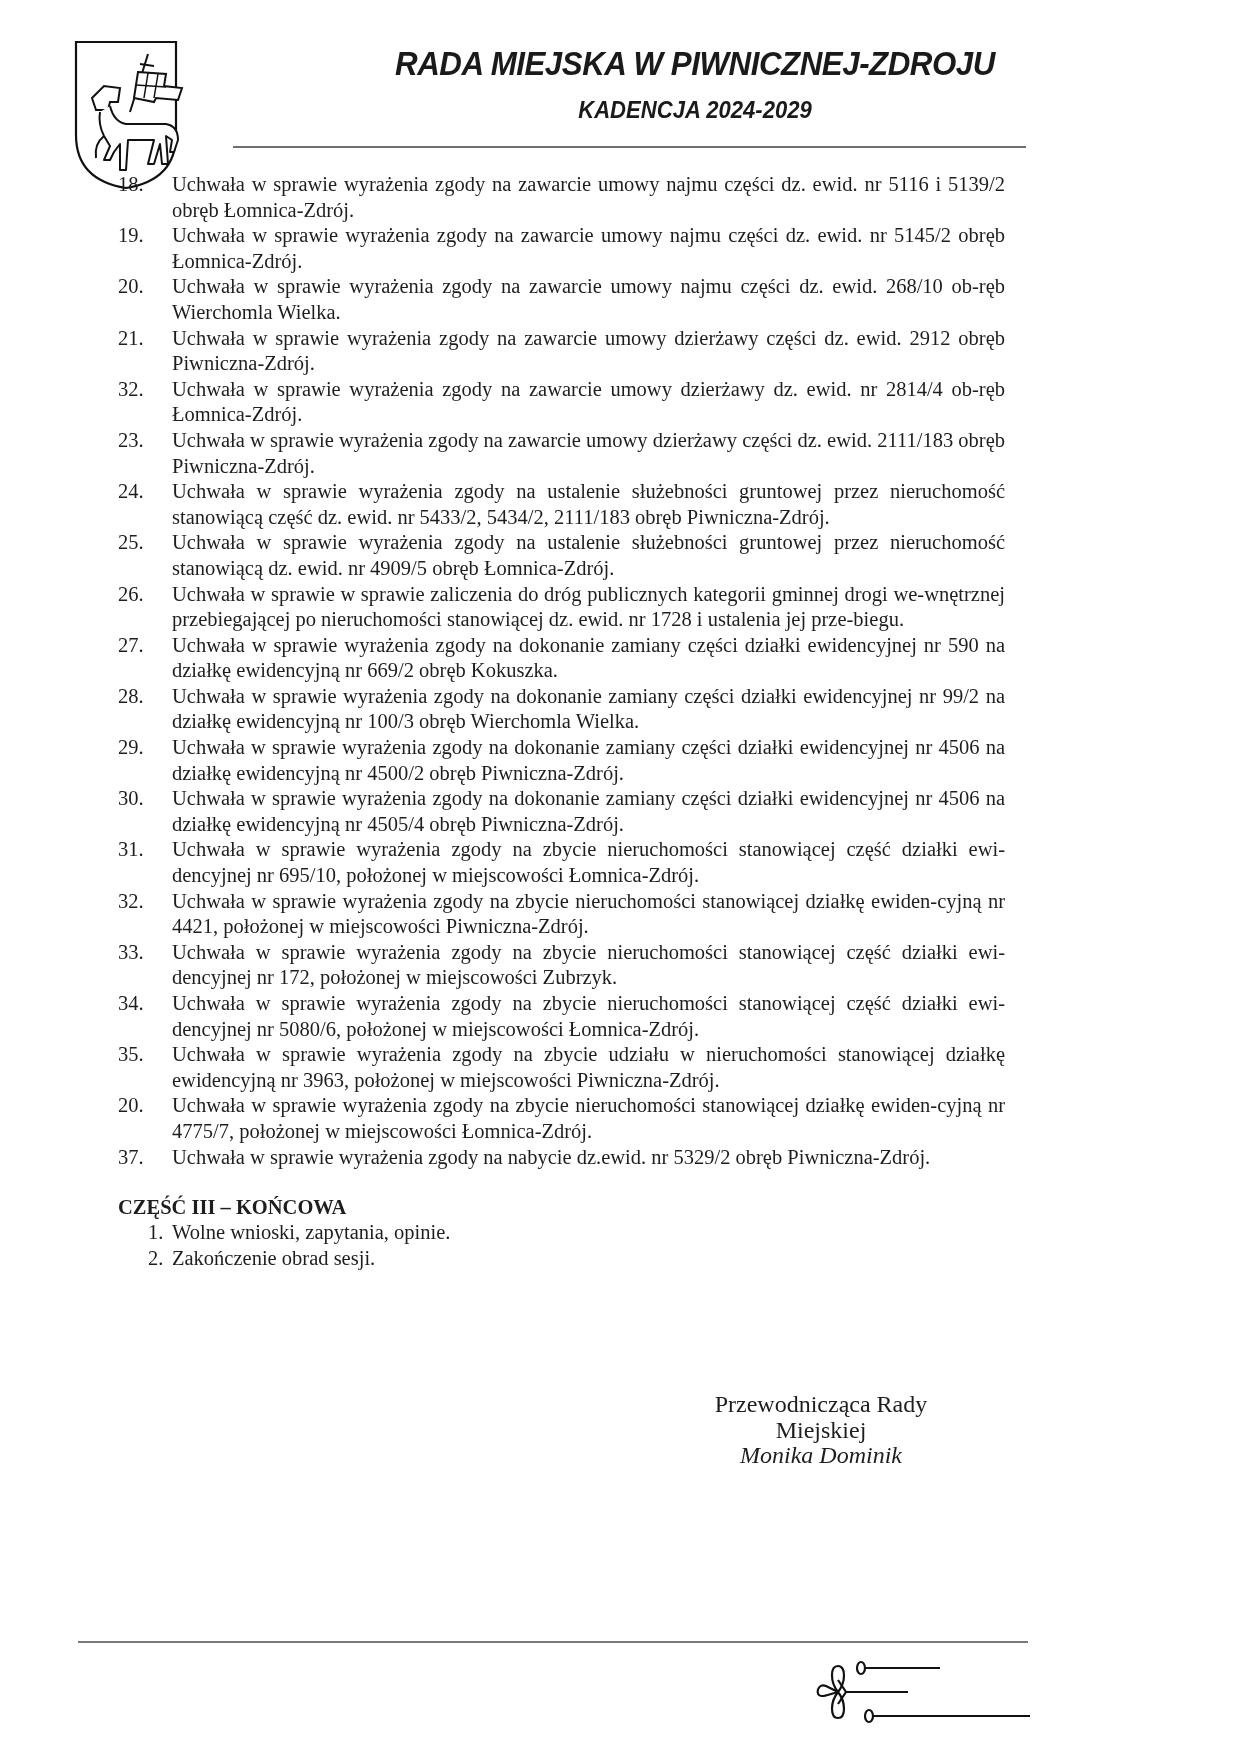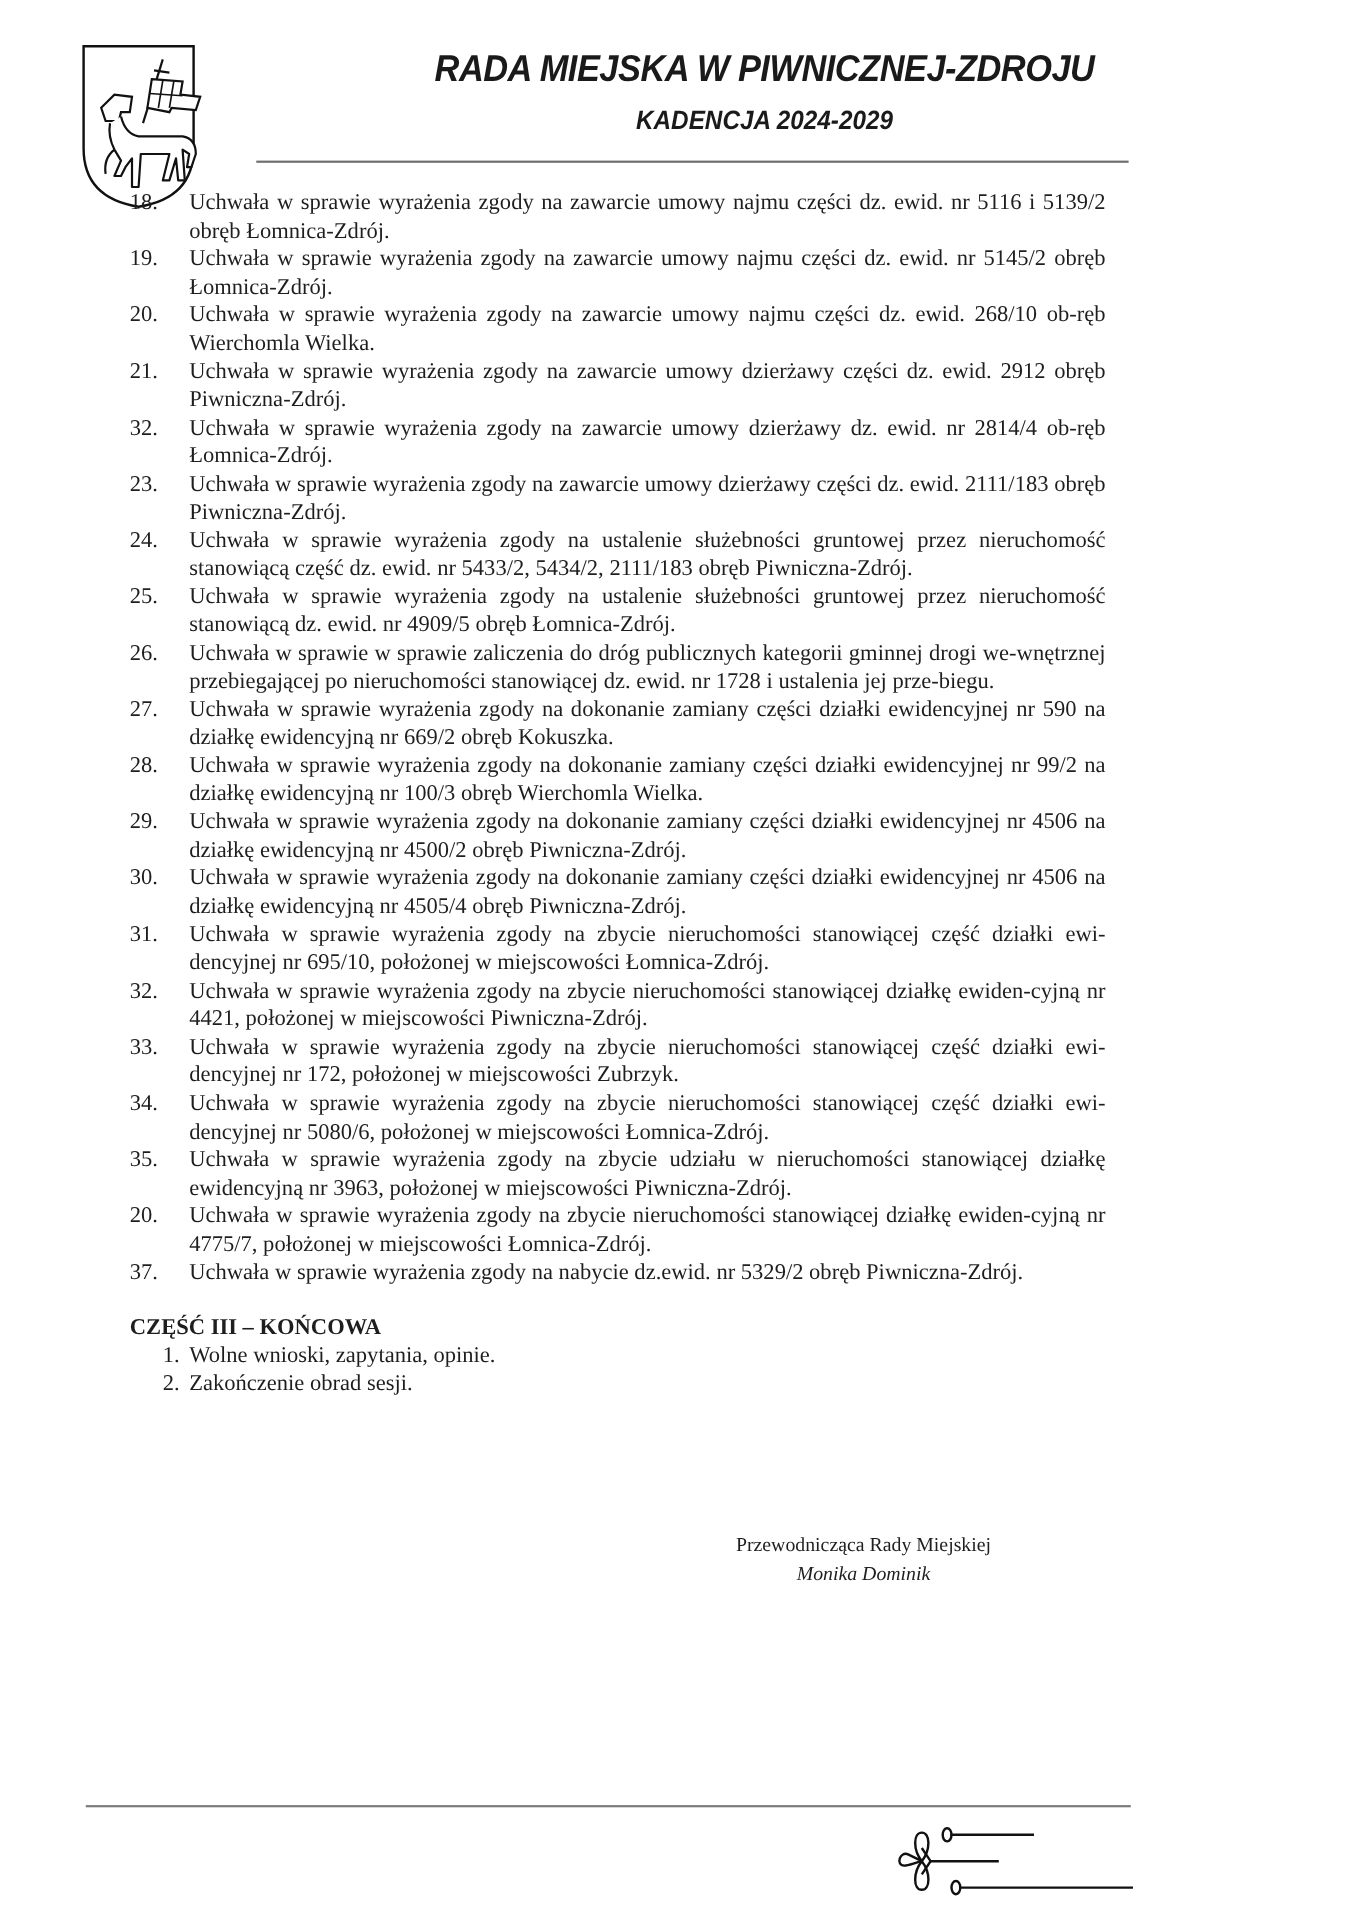--- a/index.html
+++ b/index.html
@@ -33,22 +33,22 @@
   ol.resolutions li .txt { display: block; text-align: justify; }
 
   .section-title {
     margin-top: 24px; font-weight: bold; font-size: 20.5px; line-height: 26px; letter-spacing: 0;
   }
   ol.final-items { list-style: none; margin: 0; padding: 0; }
   ol.final-items li { position: relative; padding-left: 54px; }
   ol.final-items li .num { position: absolute; left: 30px; }
 
   .signature {
-    position: absolute; left: 640px; top: 1392px; width: 290px; text-align: center;
-    font-family: "Liberation Serif", serif; font-size: 18px; line-height: 25.6px; color: #1e1e1e;
+    position: absolute; left: 676px; top: 1392px; width: 290px; text-align: center;
+    font-family: "Liberation Serif", serif; font-size: 24px; line-height: 25.6px; color: #1e1e1e;
   }
   .signature .name { font-style: italic; }
 
   .footer-rule { position: absolute; left: 78px; top: 1641px; width: 950px; height: 2px; background: #7a7a7a; }
   .ornament { position: absolute; left: 800px; top: 1660px; width: 230px; height: 70px; }
 </style>
 </head>
 <body>
 
 <div class="page">

